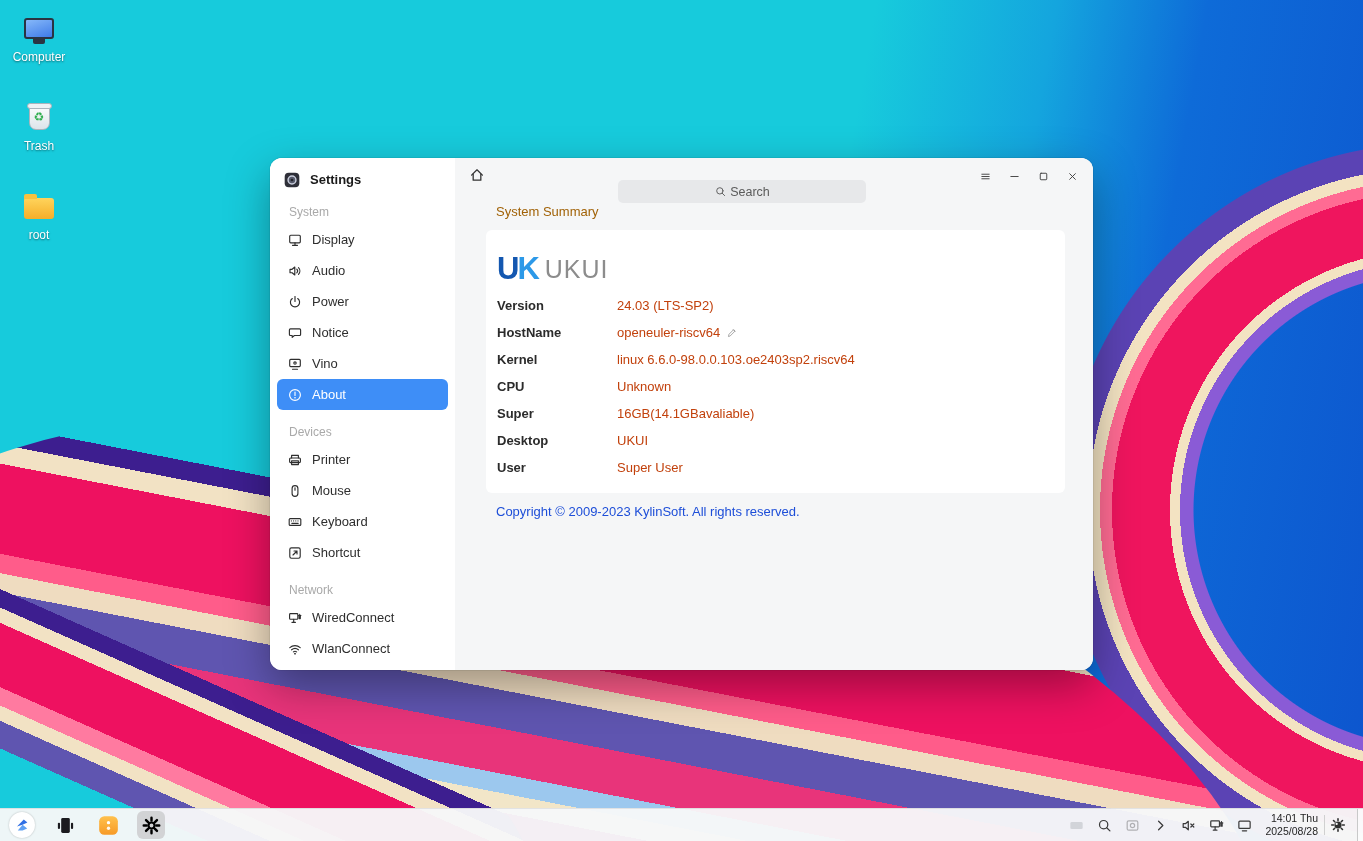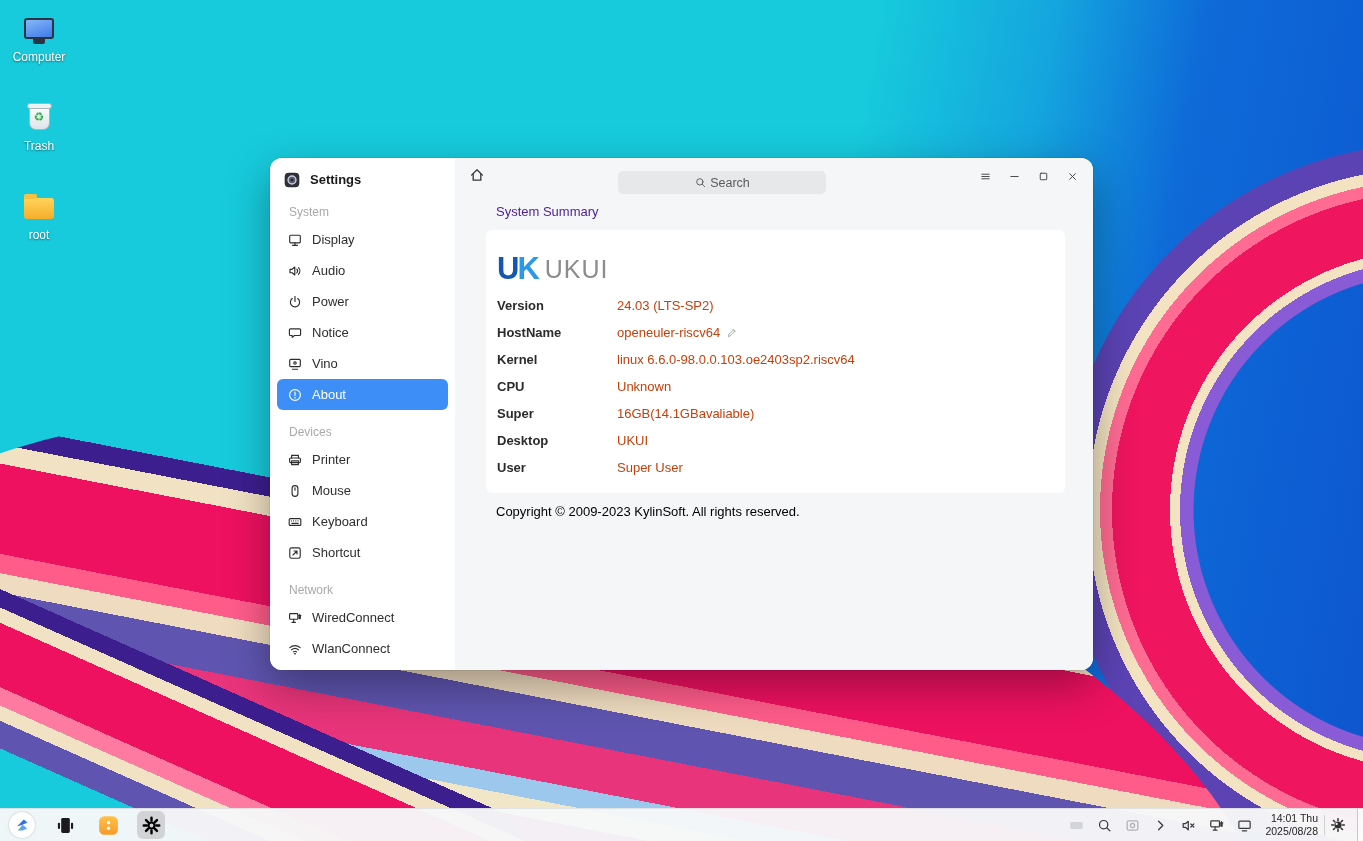--- a/index.html
+++ b/index.html
@@ -64,38 +64,38 @@
   .sb-header { display:flex; align-items:center; gap:9px; padding:11px 0 0 13px; height:32px; }
   .sb-title { font-weight:700; font-size:13px; color:#1a1a1a; }
   .sb-group-label { font-size:12px; color:#A9A9A9; margin:15px 0 5px 19px; }
   .sb-item { height:31px; margin:0 7px; border-radius:6px; display:flex; align-items:center;
     gap:9px; padding-left:10px; color:#2e2e2e; cursor:pointer; }
   .sb-item.selected { background:#3E8EF7; color:#fff; font-weight:400; }
 
   .content { flex:1; background:#F5F6F7; position:relative; }
   .topbar { position:relative; height:36px; }
   .home-btn { position:absolute; left:13px; top:8px; width:22px; height:22px; color:#333; cursor:pointer; }
-  .searchbar { position:absolute; left:163px; top:13px; width:208px; height:23px; background:#E7E8EA;
+  .searchbar { position:absolute; left:163px; top:22px; width:248px; height:23px; background:#E7E8EA;
     border-radius:5px; display:flex; align-items:center; justify-content:center; gap:3px;
     color:#5A5A5A; font-size:12.5px; cursor:text; }
   .win-controls { position:absolute; right:10px; top:7px; display:flex; gap:7px; }
   .win-btn { width:22px; height:22px; display:flex; align-items:center; justify-content:center;
     color:#3f3f3f; border-radius:4px; cursor:pointer; }
 
   .content-body { padding:0 28px 0 31px; }
-  .page-title { margin:10px 0 11px 10px; font-size:13px; color:#4c1d95; }
+  .page-title { margin:10px 0 11px 10px; font-size:13px; color:#a16207; }
   .card { background:#fff; border-radius:6px; padding:14px 0 12px 11px; }
   .logo-row { display:flex; align-items:flex-end; height:40px; margin-bottom:8px; }
   .logo-uk { font-size:31px; font-weight:800; letter-spacing:-2px; line-height:1; }
   .logo-uk .u { color:#1357B0; } .logo-uk .k { color:#2C99E8; }
   .logo-text { font-size:25px; font-weight:300; color:#8C8C8C; margin-left:7px; letter-spacing:1px; }
   .field-row { height:27px; display:flex; align-items:center; }
   .field-label { width:120px; font-weight:600; color:#2b2b2b; }
   .field-value { color:#c2410c; display:flex; align-items:center; gap:6px; }
-  .copyright { margin:11px 0 0 10px; color:#000000; }
+  .copyright { margin:11px 0 0 10px; color:#1d4ed8; }
 
   
   .taskbar { position:absolute; left:0; bottom:0; width:1363px; height:33px; z-index:20;
     background:rgba(246,247,248,.97); border-top:1px solid rgba(0,0,0,.08);
     display:flex; align-items:center; }
   .tb-apps { display:flex; align-items:center; gap:15px; padding-left:8px; }
   .tb-app { width:28px; height:28px; display:flex; align-items:center; justify-content:center;
     border-radius:6px; cursor:pointer; }
   .tb-app.active { background:#D2D3D5; }
   .tb-app .icon { width:23px; height:23px; }

